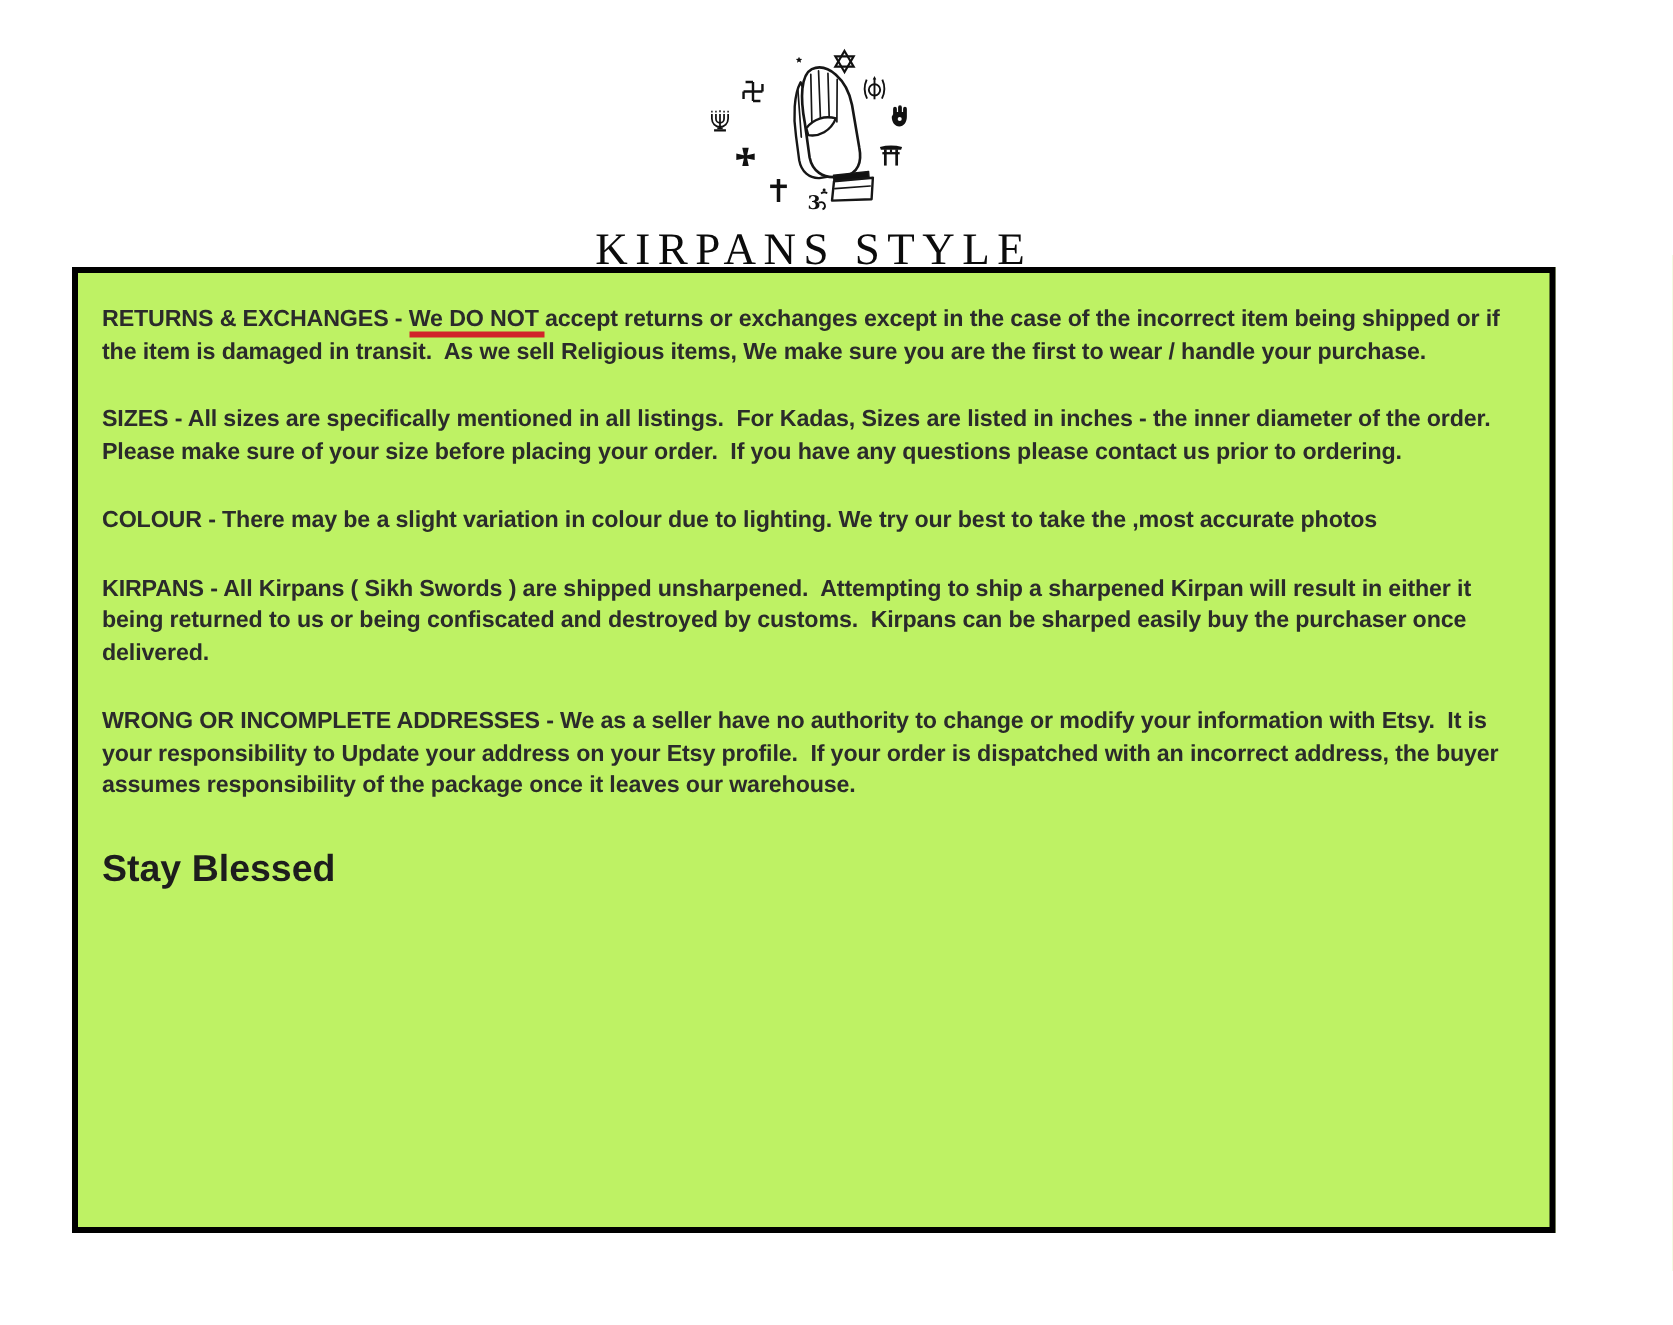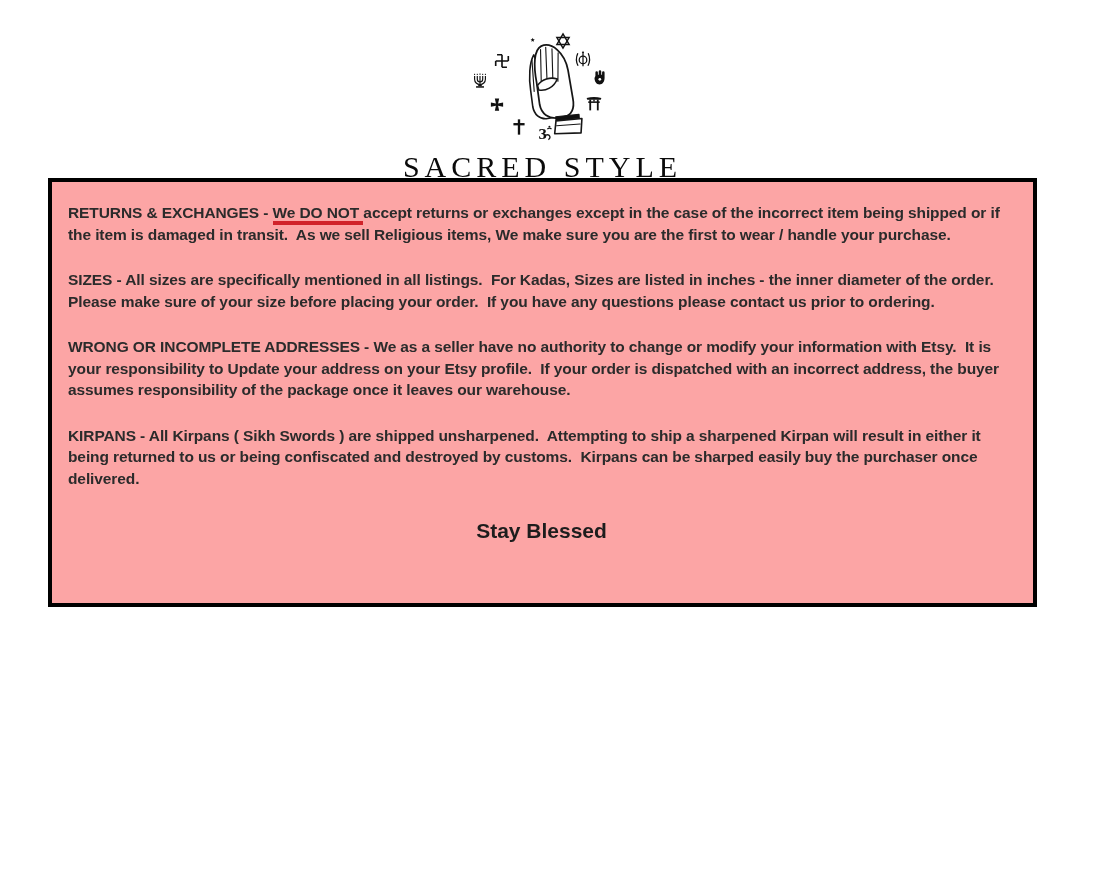--- a/index.html
+++ b/index.html
@@ -31,38 +31,38 @@
   .hands svg { width:100%; height:100%; display:block; }
   .brand-name {
     margin-top:4px;
     font-family:"Liberation Serif","DejaVu Serif",serif;
     font-size:30px; letter-spacing:5px; color:#0b0b0b; white-space:nowrap;
   }
 
   
   .policy-box {
     position:absolute; left:48px; top:178px;
-    width:989px; height:429px;
-    border:4px solid #000; background:#fca5a5;
+    width:989px; height:644px;
+    border:4px solid #000; background:#bef264;
     padding:20px 18px 12px 16px;
     overflow:hidden;
   }
   .para {
     margin:0 0 24px 0;
     font-size:15.5px; font-weight:bold; line-height:21.5px;
     letter-spacing:-0.1px; color:var(--ink);
     white-space:pre-wrap; max-width:952px;
   }
   .red-underline {
     border-bottom:4px solid var(--red);
     padding-bottom:0px;
   }
   .closing {
     margin:30px 0 0 0;
-    font-size:21px; font-weight:bold; color:#1d1d1d; letter-spacing:0;text-align:center;
+    font-size:25px; font-weight:bold; color:#1d1d1d; letter-spacing:0;
   }
 </style>
 </head>
 <body>
 
 <div class="page">
 
   <header class="brand-header">
     <div class="logo-art">
 
@@ -163,26 +163,27 @@
 
             <path d="M55 96 L84 101 L83 106 L54 101 Z" fill="#111" stroke-width="1.2"></path>
 
             <path d="M54 101 L86 107 L80 124 L48 116 Z" fill="#fff" stroke-width="2"></path>
             <path d="M53 107 L82 113" fill="none" stroke-width="1.3"></path>
           </g>
         </svg>
       </span>
 
     </div>
-    <div class="brand-name">SACRED STYLE</div>
+    <div class="brand-name">KIRPANS STYLE</div>
   </header>
 
   <section class="policy-box">
     <div>
         <p class="para"><span>RETURNS &amp; EXCHANGES - </span><span class="red-underline">We DO NOT </span><span>accept returns or exchanges except in the case of the incorrect item being shipped or if the item is damaged in transit.  As we sell Religious items, We make sure you are the first to wear / handle your purchase.</span></p>
         <p class="para"><span>SIZES - All sizes are specifically mentioned in all listings.  For Kadas, Sizes are listed in inches - the inner diameter of the order.  Please make sure of your size before placing your order.  If you have any questions please contact us prior to ordering.</span></p>
+        <p class="para"><span>COLOUR - There may be a slight variation in colour due to lighting. We try our best to take the ,most accurate photos</span></p>
+        <p class="para"><span>KIRPANS - All Kirpans ( Sikh Swords ) are shipped unsharpened.  Attempting to ship a sharpened Kirpan will result in either it being returned to us or being confiscated and destroyed by customs.  Kirpans can be sharped easily buy the purchaser once delivered.</span></p>
         <p class="para"><span>WRONG OR INCOMPLETE ADDRESSES - We as a seller have no authority to change or modify your information with Etsy.  It is your responsibility to Update your address on your Etsy profile.  If your order is dispatched with an incorrect address, the buyer assumes responsibility of the package once it leaves our warehouse.</span></p>
-        <p class="para"><span>KIRPANS - All Kirpans ( Sikh Swords ) are shipped unsharpened.  Attempting to ship a sharpened Kirpan will result in either it being returned to us or being confiscated and destroyed by customs.  Kirpans can be sharped easily buy the purchaser once delivered.</span></p>
       </div>
     <p class="closing">Stay Blessed</p>
   </section>
 
 </div>
 
 </body></html>

